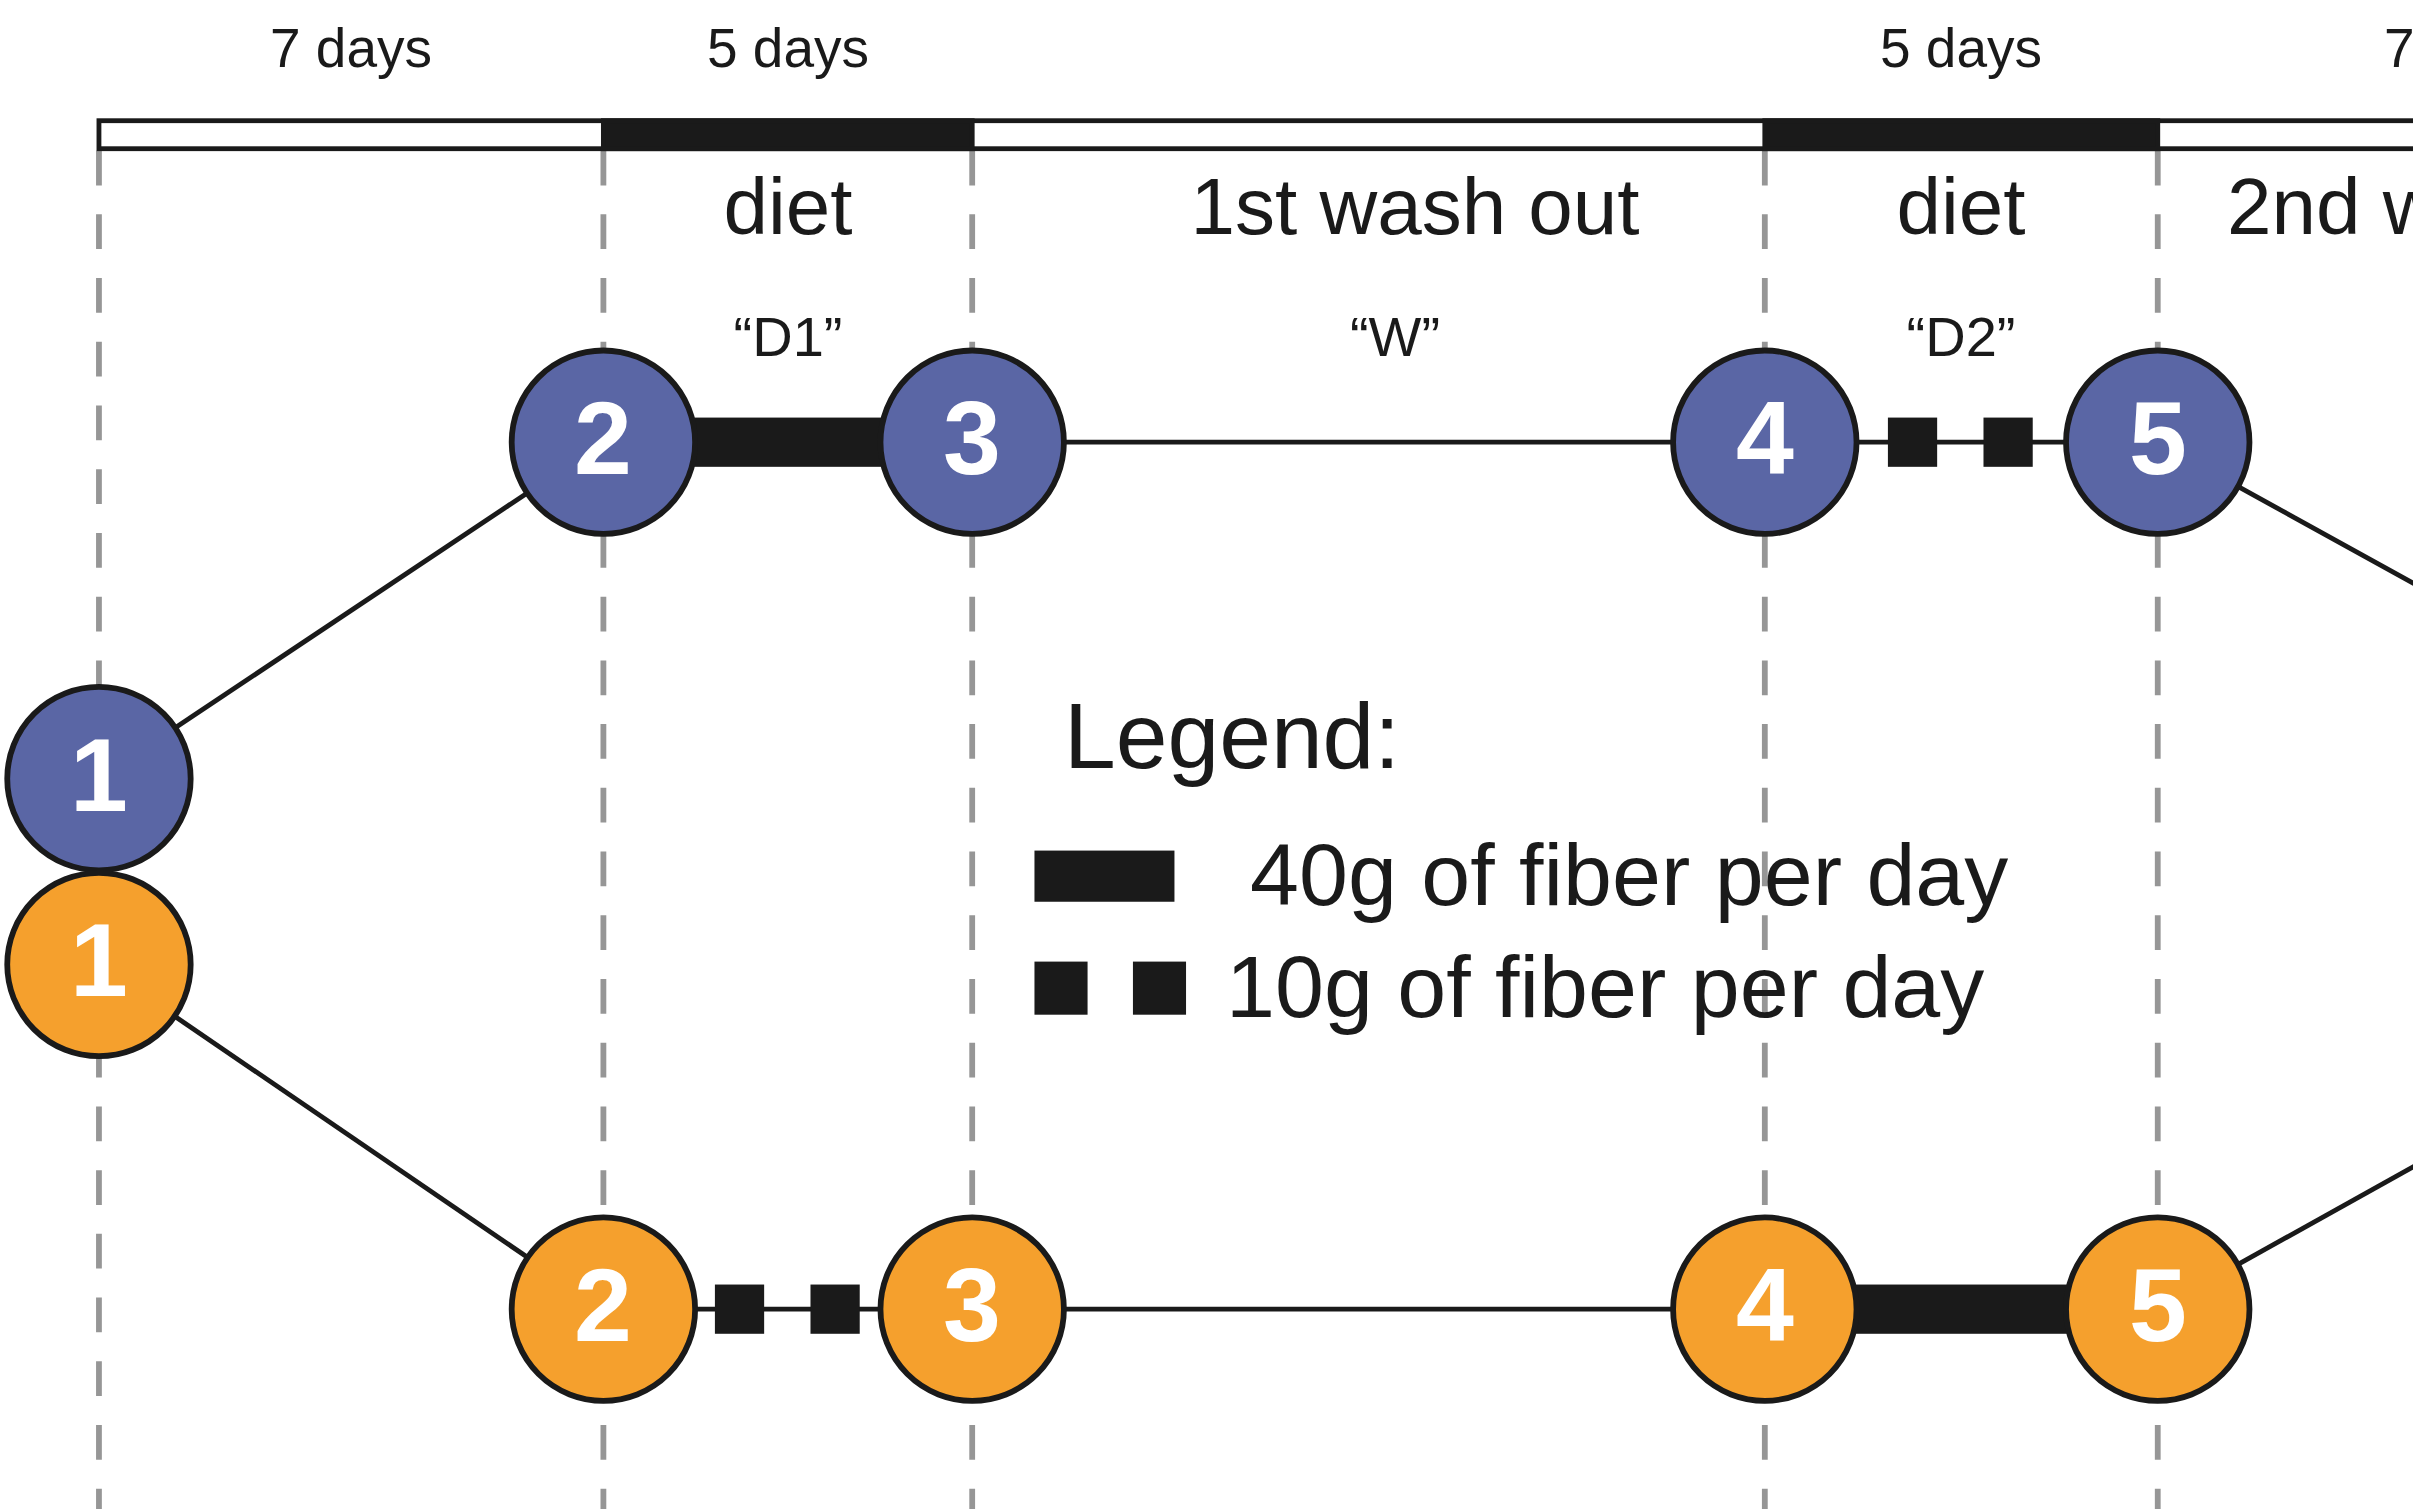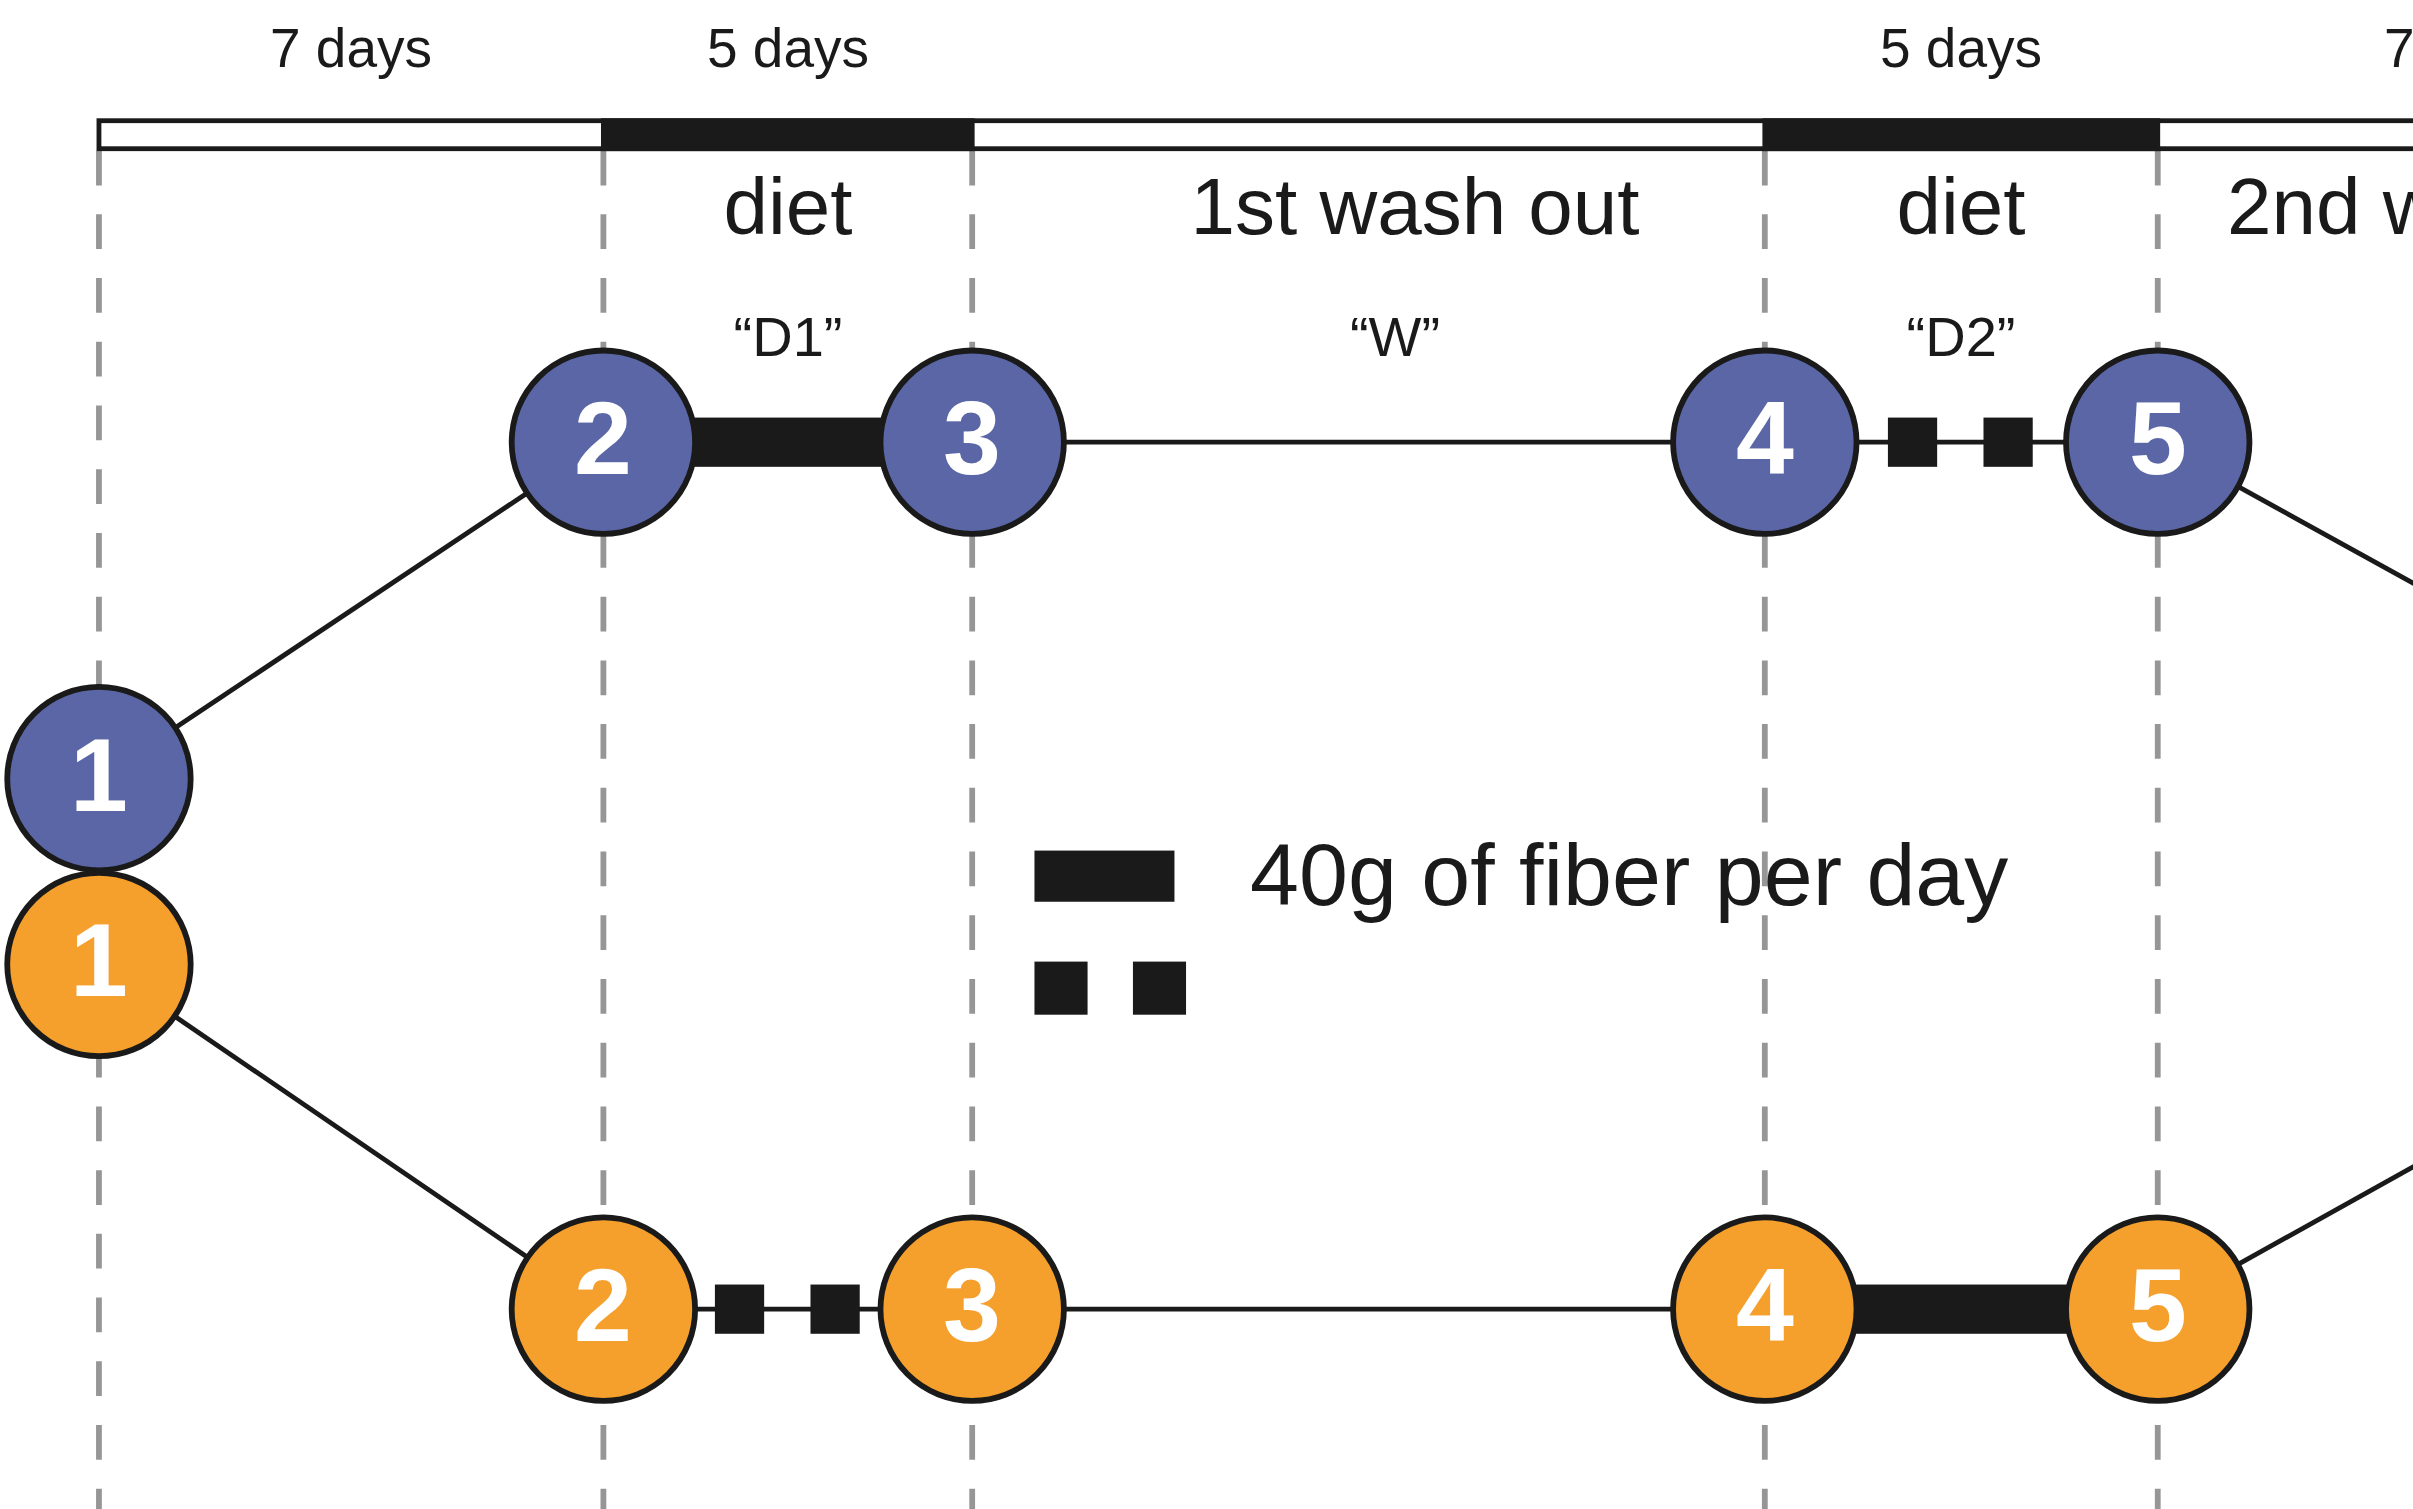--- a/index.html
+++ b/index.html
@@ -110,16 +110,18 @@
   <div class="num" style="left:972px;top:442px;">3</div>
   <div class="num" style="left:1765px;top:442px;">4</div>
   <div class="num" style="left:2158px;top:442px;">5</div>
 
   <div class="num" style="left:99px;top:964px;">1</div>
   <div class="num" style="left:603px;top:1309px;">2</div>
   <div class="num" style="left:972px;top:1309px;">3</div>
   <div class="num" style="left:1765px;top:1309px;">4</div>
   <div class="num" style="left:2158px;top:1309px;">5</div>
 
+  <div class="txt left legend-title" style="left:1064px;top:736px;">Legend:</div>
   <div class="txt left legend-label" style="left:1226px;top:875px;margin-left:24px;">40g of fiber per day</div>
+  <div class="txt left legend-label" style="left:1226px;top:987px;">10g of fiber per day</div>
 
 </div>
 
 
 </body></html>

